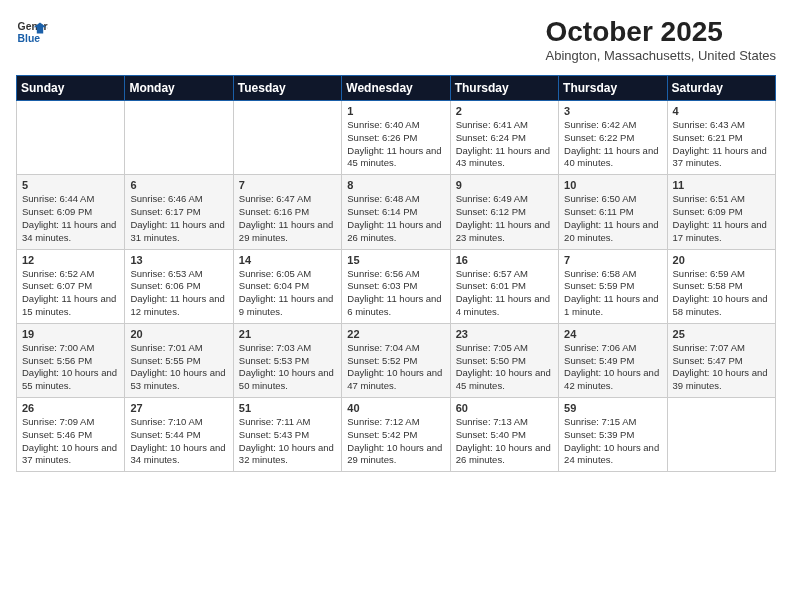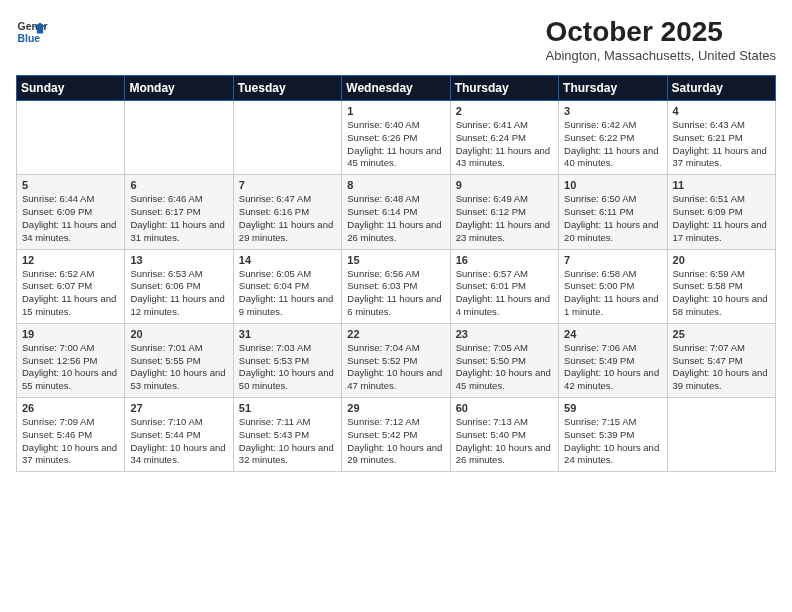--- a/index.html
+++ b/index.html
@@ -225,49 +225,49 @@
         <td>
           <span class="day-number">16</span>
           <div class="day-info">Sunrise: 6:57 AM
 Sunset: 6:01 PM
 Daylight: 11 hours
 and 4 minutes.</div>
         </td>
         <td>
           <span class="day-number">7</span>
           <div class="day-info">Sunrise: 6:58 AM
-Sunset: 5:00 PM
+Sunset: 5:59 PM
 Daylight: 11 hours
 and 1 minute.</div>
         </td>
         <td>
           <span class="day-number">20</span>
           <div class="day-info">Sunrise: 6:59 AM
 Sunset: 5:58 PM
 Daylight: 10 hours
 and 58 minutes.</div>
         </td>
       </tr>
       <tr>
         <td>
           <span class="day-number">19</span>
           <div class="day-info">Sunrise: 7:00 AM
-Sunset: 12:56 PM
+Sunset: 5:56 PM
 Daylight: 10 hours
 and 55 minutes.</div>
         </td>
         <td>
           <span class="day-number">20</span>
           <div class="day-info">Sunrise: 7:01 AM
 Sunset: 5:55 PM
 Daylight: 10 hours
 and 53 minutes.</div>
         </td>
         <td>
-          <span class="day-number">31</span>
+          <span class="day-number">21</span>
           <div class="day-info">Sunrise: 7:03 AM
 Sunset: 5:53 PM
 Daylight: 10 hours
 and 50 minutes.</div>
         </td>
         <td>
           <span class="day-number">22</span>
           <div class="day-info">Sunrise: 7:04 AM
 Sunset: 5:52 PM
 Daylight: 10 hours
@@ -311,21 +311,21 @@
 and 34 minutes.</div>
         </td>
         <td>
           <span class="day-number">51</span>
           <div class="day-info">Sunrise: 7:11 AM
 Sunset: 5:43 PM
 Daylight: 10 hours
 and 32 minutes.</div>
         </td>
         <td>
-          <span class="day-number">29</span>
+          <span class="day-number">40</span>
           <div class="day-info">Sunrise: 7:12 AM
 Sunset: 5:42 PM
 Daylight: 10 hours
 and 29 minutes.</div>
         </td>
         <td>
           <span class="day-number">60</span>
           <div class="day-info">Sunrise: 7:13 AM
 Sunset: 5:40 PM
 Daylight: 10 hours

